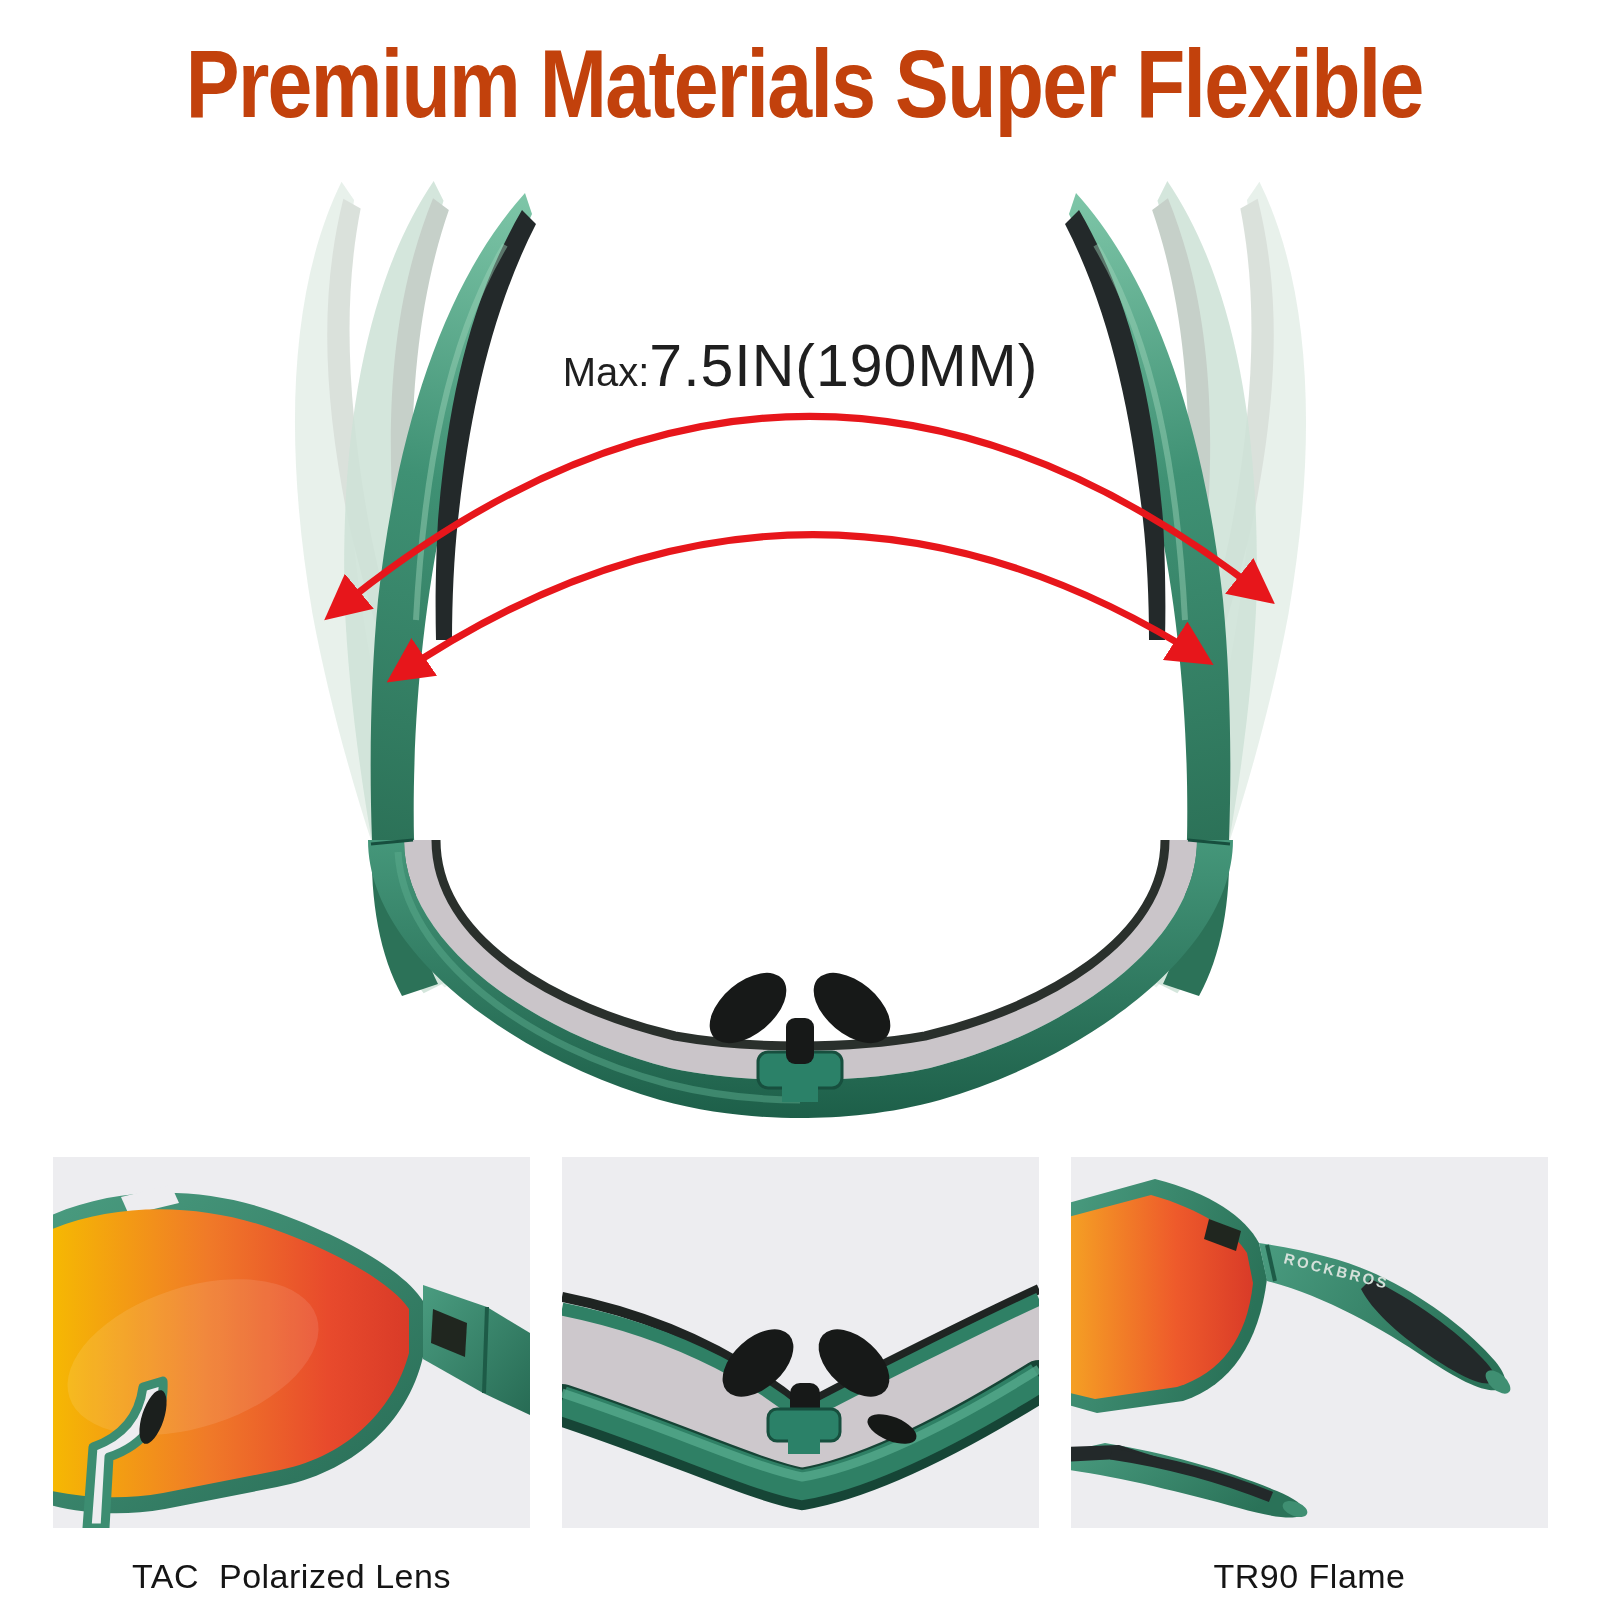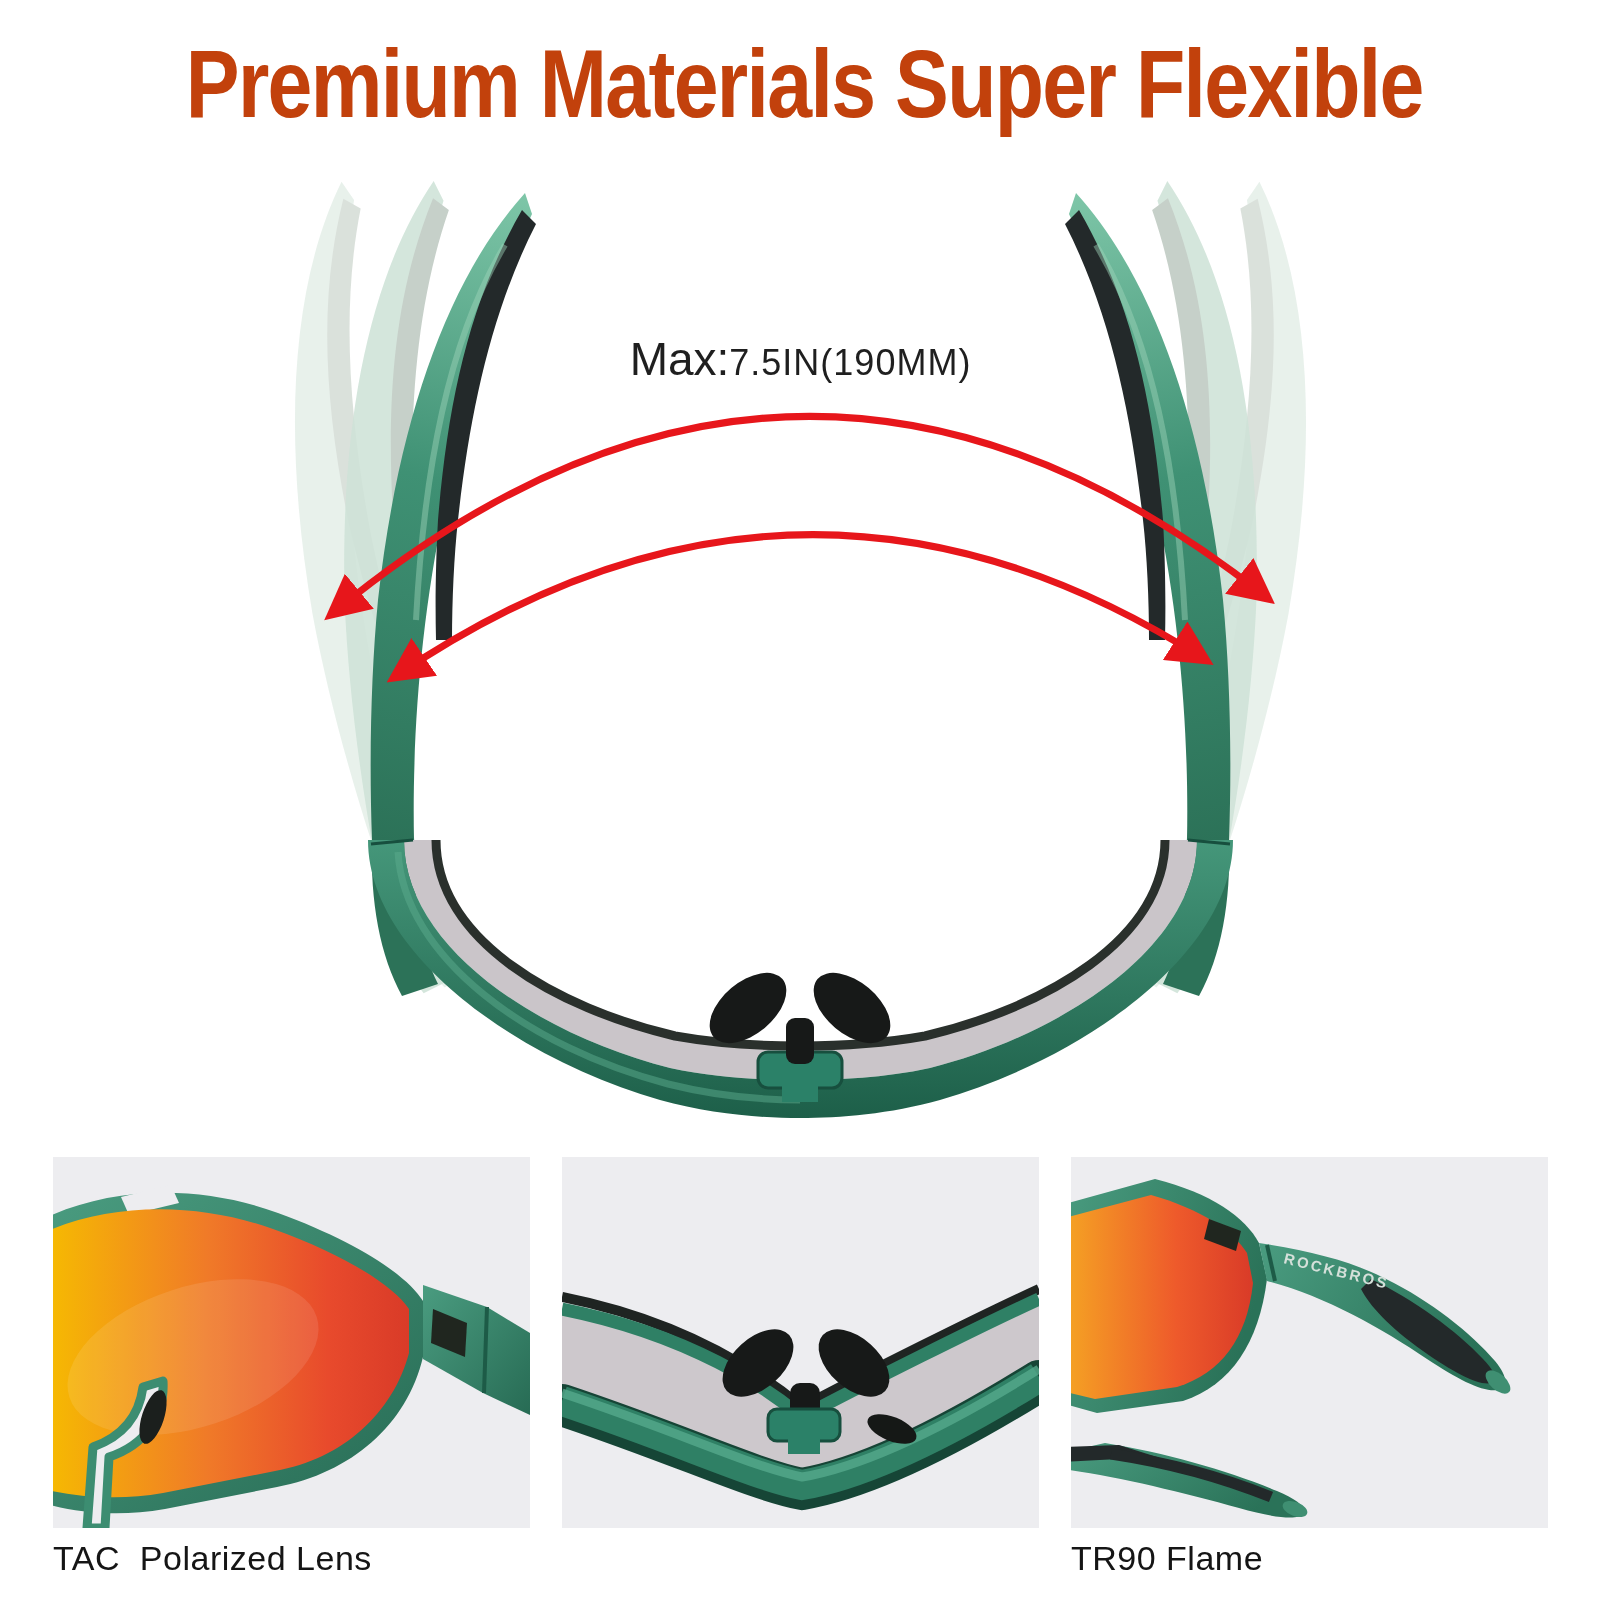--- a/index.html
+++ b/index.html
@@ -16,33 +16,33 @@
     transform:scaleX(0.84); transform-origin:center; white-space:nowrap;
   }
   .hero { position:absolute; top:140px; left:0; width:1601px; height:980px; }
   .hero svg { position:absolute; top:0; left:0; }
   .measure {
     position:absolute; left:0; width:1601px; text-align:center;
     color:#1f1f1f; white-space:pre;
   }
   .measure.max { top:192px; }
   .measure.min { top:410px; }
-  .m-big   { font-size:46px; }
-  .m-small { font-size:36px; letter-spacing:1px; }
+  .m-big   { font-size:40px; }
+  .m-small { font-size:59px; letter-spacing:1px; }
   .panels {
     position:absolute; top:1157px; left:53px; width:1495px;
     display:flex; gap:32px;
   }
   .panel { width:477px; }
   .panel-img {
     width:477px; height:371px; background:#ededf0; overflow:hidden; position:relative;
   }
   .panel-img svg { display:block; }
   .caption {
-    margin-top:11px; text-align:left; font-size:34px; color:#151515;
+    margin-top:29px; text-align:center; font-size:34px; color:#151515;
     white-space:pre; letter-spacing:0.5px;
   }
 </style>
 </head>
 <body>
 
 <div class="canvas">
 
   <h1 class="title"><span class="title-inner">Premium Materials Super Flexible</span></h1>
 

